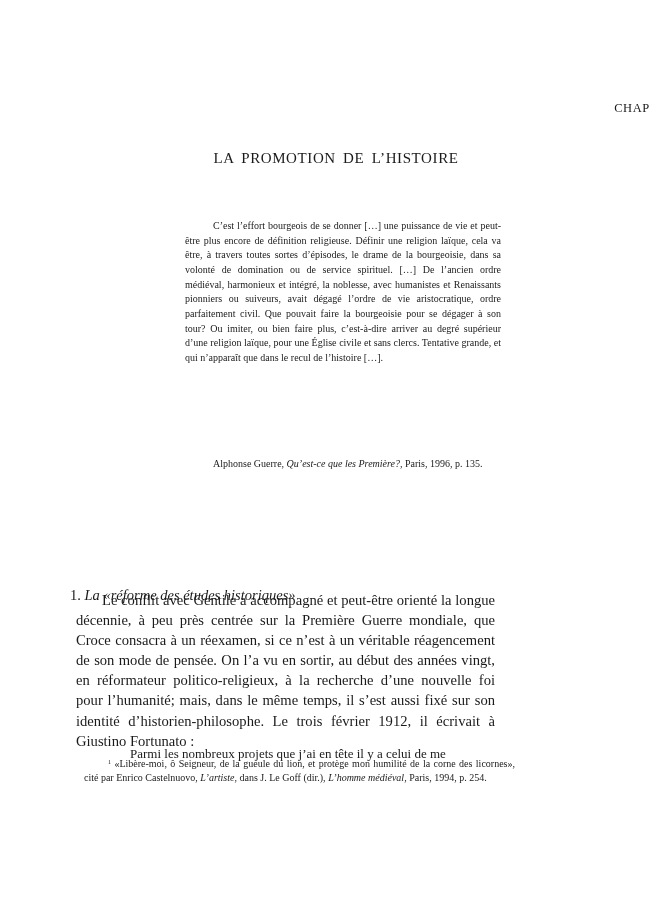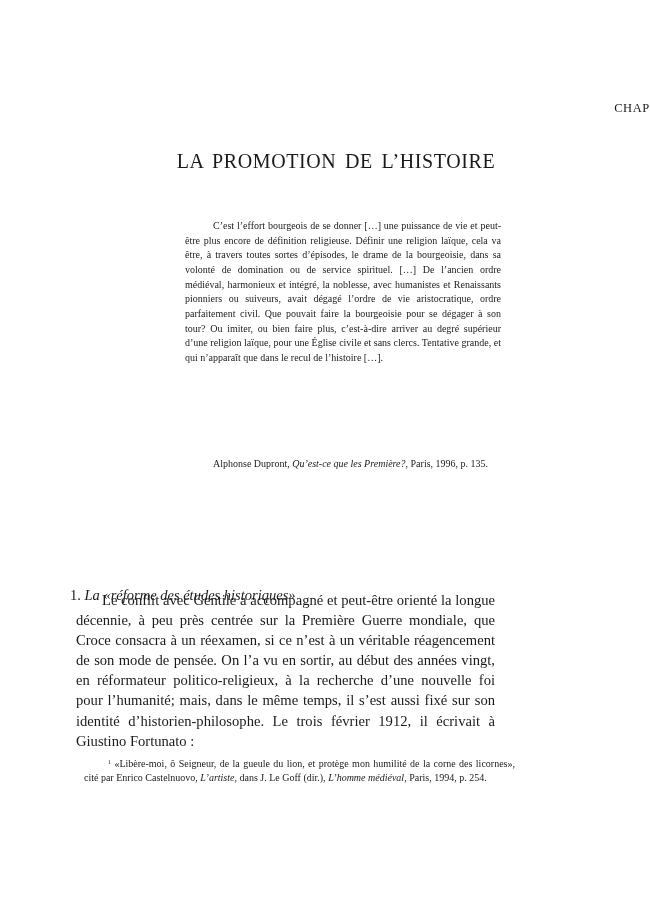--- a/index.html
+++ b/index.html
@@ -2,21 +2,21 @@
 <html><head>
 <meta charset="utf-8">
 <style>
   html, body { margin: 0; padding: 0; background: #ffffff; }
   body { width: 650px; height: 917px; position: relative; overflow: hidden;
          font-family: "Liberation Serif", "DejaVu Serif", serif; color: #1a1a1a; }
   .page { position: absolute; left: 0; top: 0; width: 650px; height: 917px; }
   .chapter-num { position: absolute; top: 101px; left: 0; width: 650px; text-align: right;
                  font-size: 12.5px; letter-spacing: 0.5px; padding-left: 20px; box-sizing: border-box; margin-left: 47px; }
   .chapter-title { position: absolute; top: 150px; left: 0; width: 650px; text-align: center;
-                   font-size: 20px; letter-spacing: 0.6px; word-spacing: 3px; padding-left: 22px; box-sizing: border-box; }
+                   font-size: 15px; letter-spacing: 0.6px; word-spacing: 3px; padding-left: 22px; box-sizing: border-box; }
   .epigraph { position: absolute; left: 185px; width: 316px; font-size: 10px; line-height: 14.65px;
               text-align: justify; hyphens: manual; }
   .epigraph p { margin: 0; text-indent: 28px; }
   .ep1 { top: 219px; }
   .attrib1 { top: 457px; }
   .ep2 { top: 490px; }
   .attrib2 { top: 518px; }
   .attrib p { text-indent: 28px; }
   .section-heading { position: absolute; left: 70px; top: 551px; font-size: 14.5px; margin-top: 36px; }
   .section-heading .num { font-style: normal; }
@@ -40,32 +40,35 @@
 <div class="page">
 
   <div class="chapter-num">CHAPITRE III</div>
   <div class="chapter-title">LA PROMOTION DE L’HISTOIRE</div>
 
   <div class="epigraph ep1">
     <p>C’est l’effort bourgeois de se donner […] une puis­sance de vie et peut-être plus encore de définition reli­gieuse. Définir une religion laïque, cela va être, à tra­vers toutes sortes d’épisodes, le drame de la bourgeoi­sie, dans sa volonté de domination ou de service spirituel. […] De l’ancien ordre médiéval, harmonieux et intégré, la noblesse, avec humanistes et Renaissants pionniers ou suiveurs, avait dégagé l’ordre de vie aris­tocratique, ordre parfaitement civil. Que pouvait faire la bourgeoisie pour se dégager à son tour? Ou imiter, ou bien faire plus, c’est-à-dire arriver au degré supé­rieur d’une religion laïque, pour une Église civile et sans clercs. Tentative grande, et qui n’apparaît que dans le recul de l’histoire […].</p>
   </div>
 
   <div class="epigraph attrib attrib1">
-    <p><span>Alphonse Dupront, </span><i>Qu’est-ce que les Première?</i><span>, Paris, 1996, p. 135.</span></p>
+    <p><span>Alphonse Guerre, </span><i>Qu’est-ce que les Première?</i><span>, Paris, 1996, p. 135.</span></p>
   </div>
 
 
 
   <div class="section-heading">
     <span class="num">1.</span>
     <span class="title">La «réforme des études historiques»</span>
   </div>
 
   <div class="body-text">
     <p class="last-line-left">Le conflit avec Gentile a accompagné et peut-être orienté la longue décennie, à peu près centrée sur la Première Guerre mon­diale, que Croce consacra à un réexamen, si ce n’est à un véritable réagencement de son mode de pensée. On l’a vu en sortir, au début des années vingt, en réformateur politico-religieux, à la recherche d’une nouvelle foi pour l’humanité; mais, dans le même temps, il s’est aussi fixé sur son identité d’historien-philosophe. Le trois fé­vrier 1912, il écrivait à Giustino Fortunato :</p>
   </div>
 
+  <div class="quote-start">
+    <p>Parmi les nombreux projets que j’ai en tête il y a celui de me</p>
+  </div>
 
   <div class="footnote" style="top:757px;">
     <p class="last-line-left"><sup>1</sup><span> «Libère-moi, ô Seigneur, de la gueule du lion, et protège mon humilité de la corne des licornes», cité par Enrico Castelnuovo, </span><i>L’artiste</i><span>, dans J. Le Goff (dir.), </span><i>L’homme médiéval</i><span>, Paris, 1994, p. 254.</span></p>
   </div>
 
 </div>
 
 </body></html>

